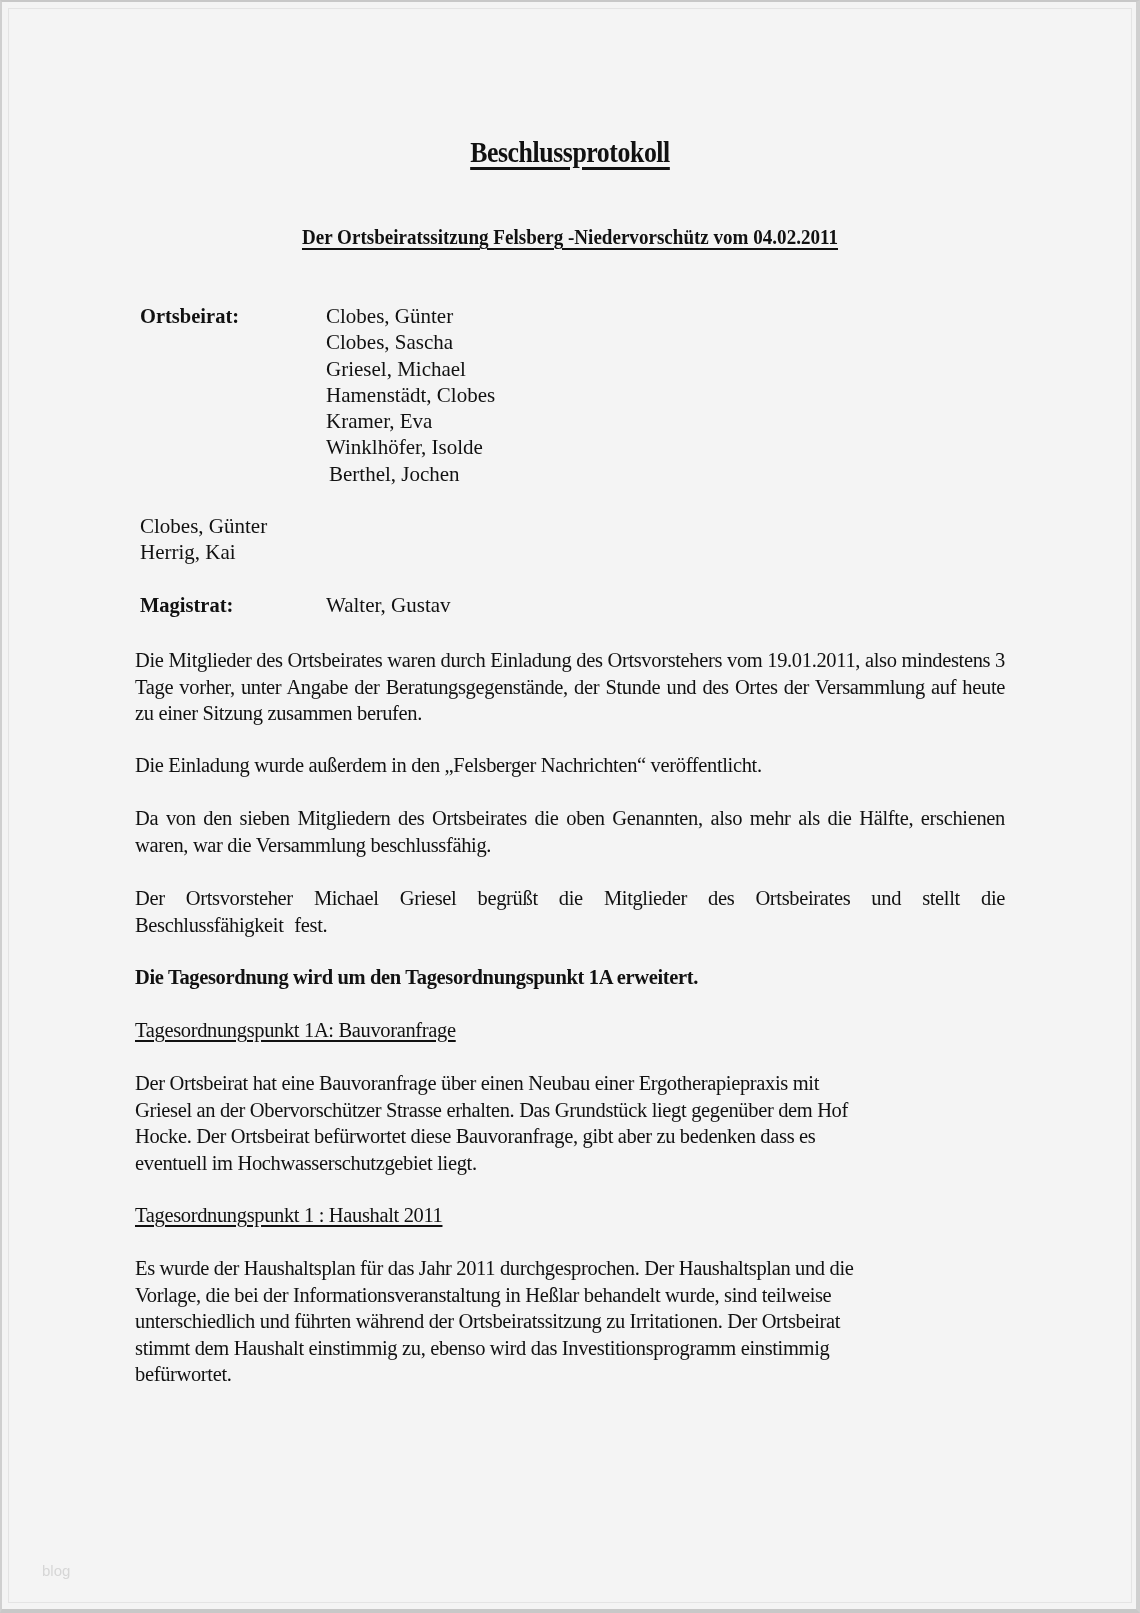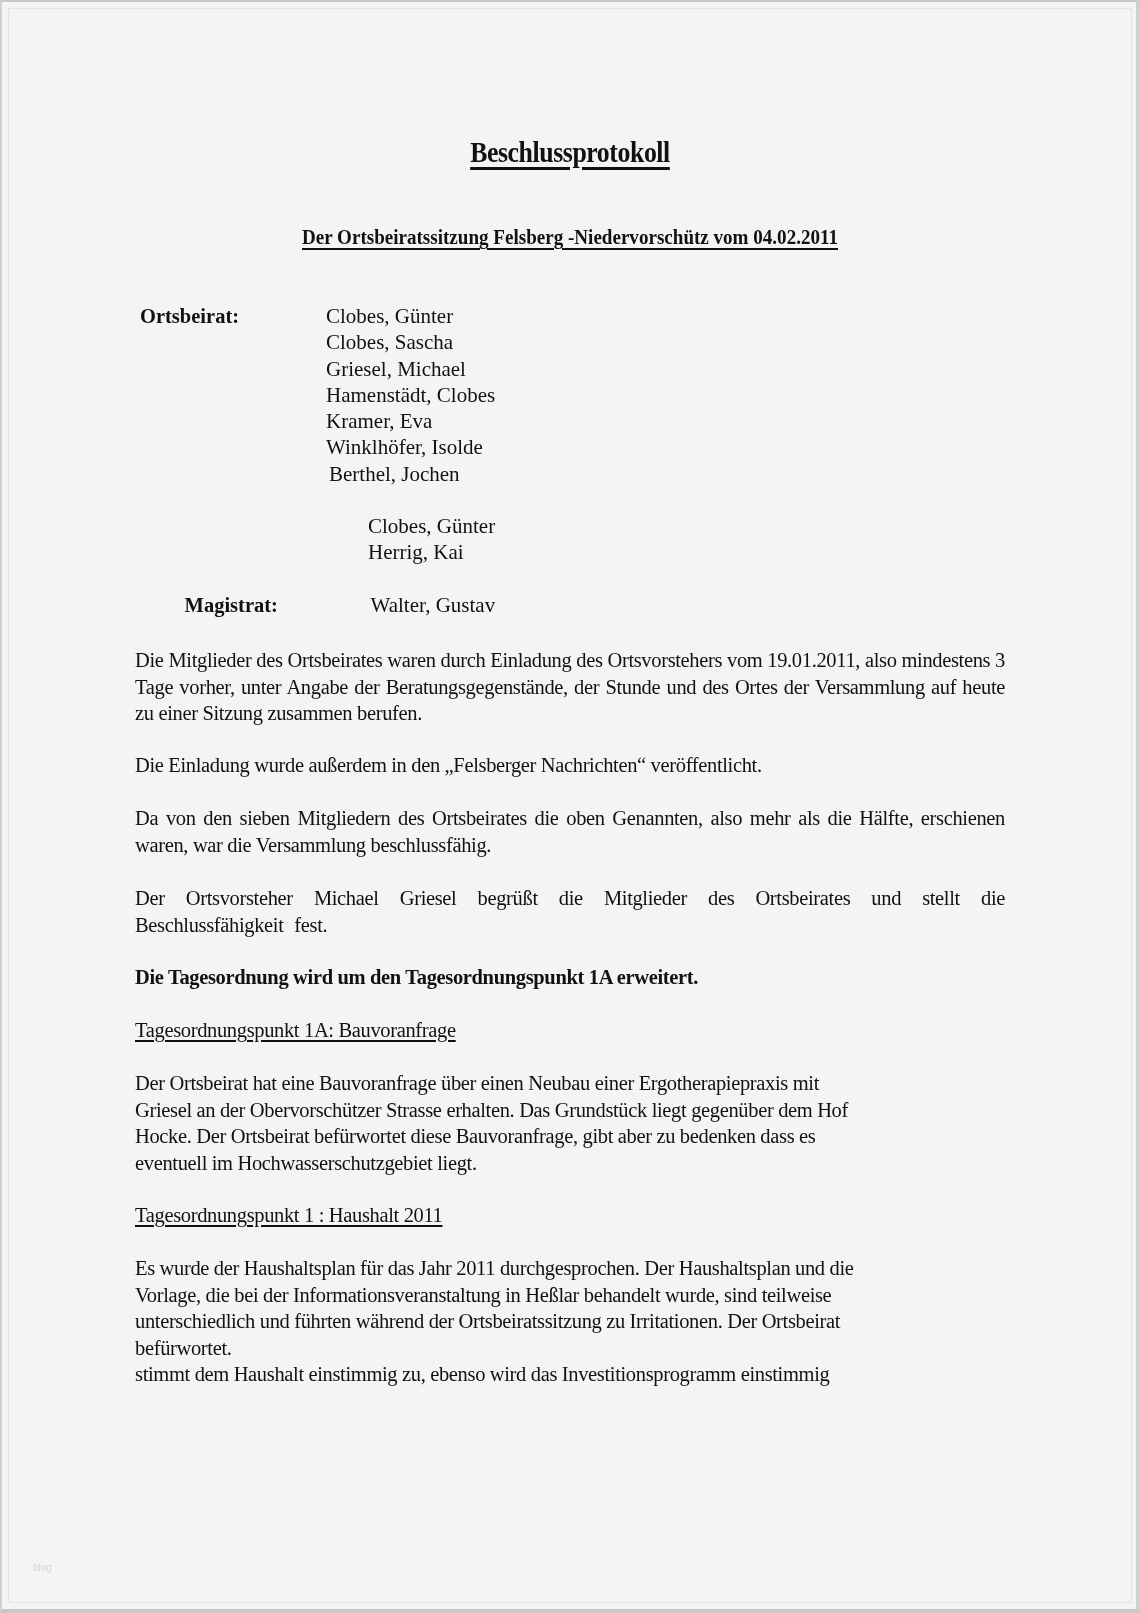--- a/index.html
+++ b/index.html
@@ -58,21 +58,20 @@
     .attendees {
       position: absolute;
       left: 140px;
       top: 303px;
       font-size: 21px;
       line-height: 26.3px;
     }
     .att-group {
       display: flex;
       margin-bottom: 26px;
-      justify-content: flex-end;
     }
     .att-label {
       width: 186px;
       font-weight: bold;
       font-size: 20.5px;
     }
     .att-names div { white-space: nowrap; }
     .att-names .indent { padding-left: 3px; }
 
     .body-text {
@@ -83,24 +82,24 @@
       line-height: 26.5px;
       letter-spacing: -0.35px;
     }
     .para { margin: 0; }
     .justify { text-align: justify; text-align-last: left; }
     .bold { font-weight: bold; }
     .ul { text-decoration: underline; text-underline-offset: 3px; }
 
     .watermark {
       position: absolute;
-      left: 33px;
+      left: 42px;
       top: 1562px;
       font-family: "Liberation Sans", sans-serif;
-      font-size: 10px;
+      font-size: 15px;
       color: #d6d6d6;
     }
   </style>
 </head>
 <body>
 
 <div class="page-frame">
   <div class="inner-frame"></div>
 </div>
 
@@ -164,17 +163,17 @@
   <div>eventuell im Hochwasserschutzgebiet liegt.</div>
 </div>
 
 <div class="body-text" style="top: 1202px;">
   <p class="para ul">Tagesordnungspunkt 1 : Haushalt 2011</p>
 </div>
 <div class="body-text" style="top: 1255px;">
   <div>Es wurde der Haushaltsplan für das Jahr 2011 durchgesprochen. Der Haushaltsplan und die</div>
   <div>Vorlage, die bei der Informationsveranstaltung in Heßlar behandelt wurde, sind teilweise</div>
   <div>unterschiedlich und führten während der Ortsbeiratssitzung zu Irritationen. Der Ortsbeirat</div>
+  <div>stimmt dem Haushalt einstimmig zu, ebenso wird das Investitionsprogramm einstimmig</div>
   <div>befürwortet.</div>
-  <div>stimmt dem Haushalt einstimmig zu, ebenso wird das Investitionsprogramm einstimmig</div>
 </div>
 
 <div class="watermark">blog</div>
 
 </body></html>

